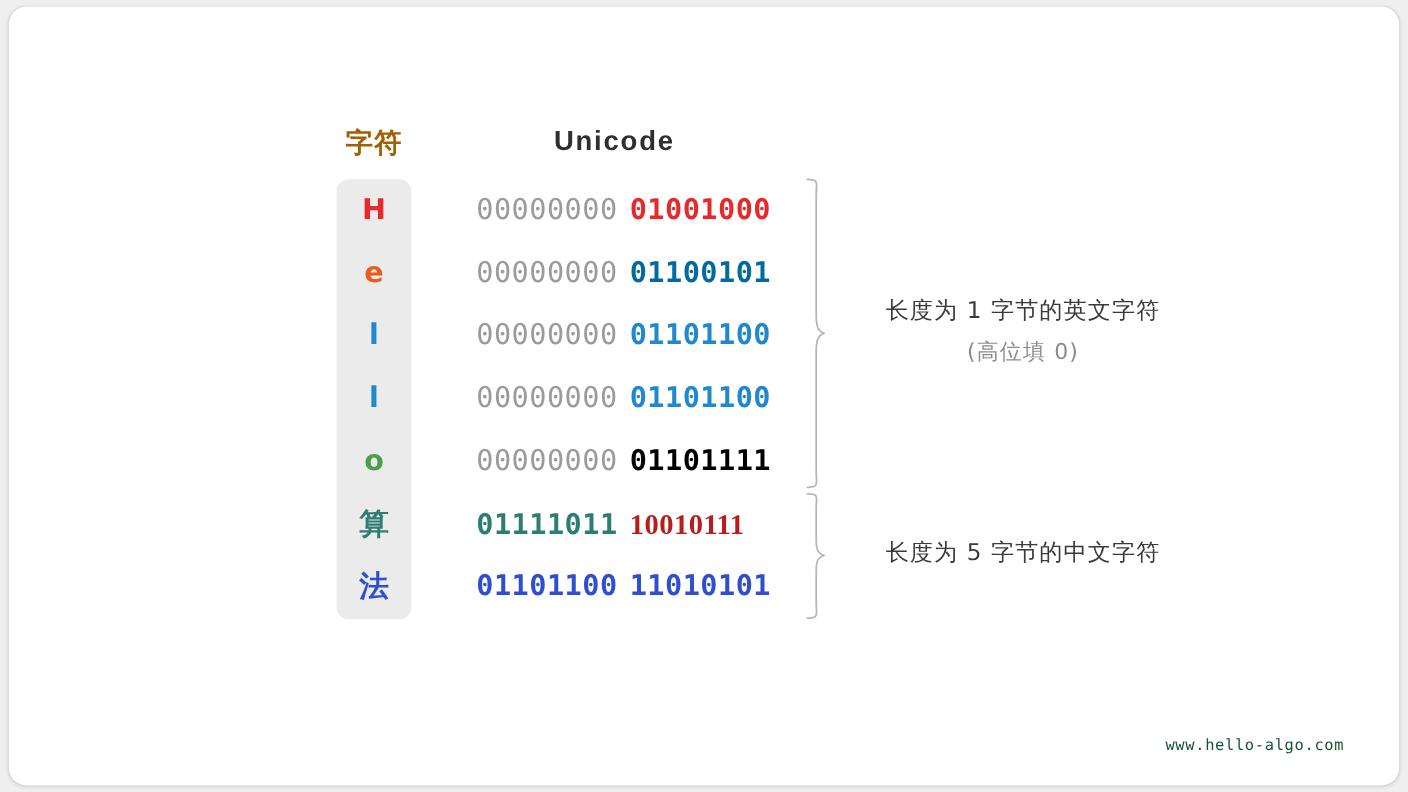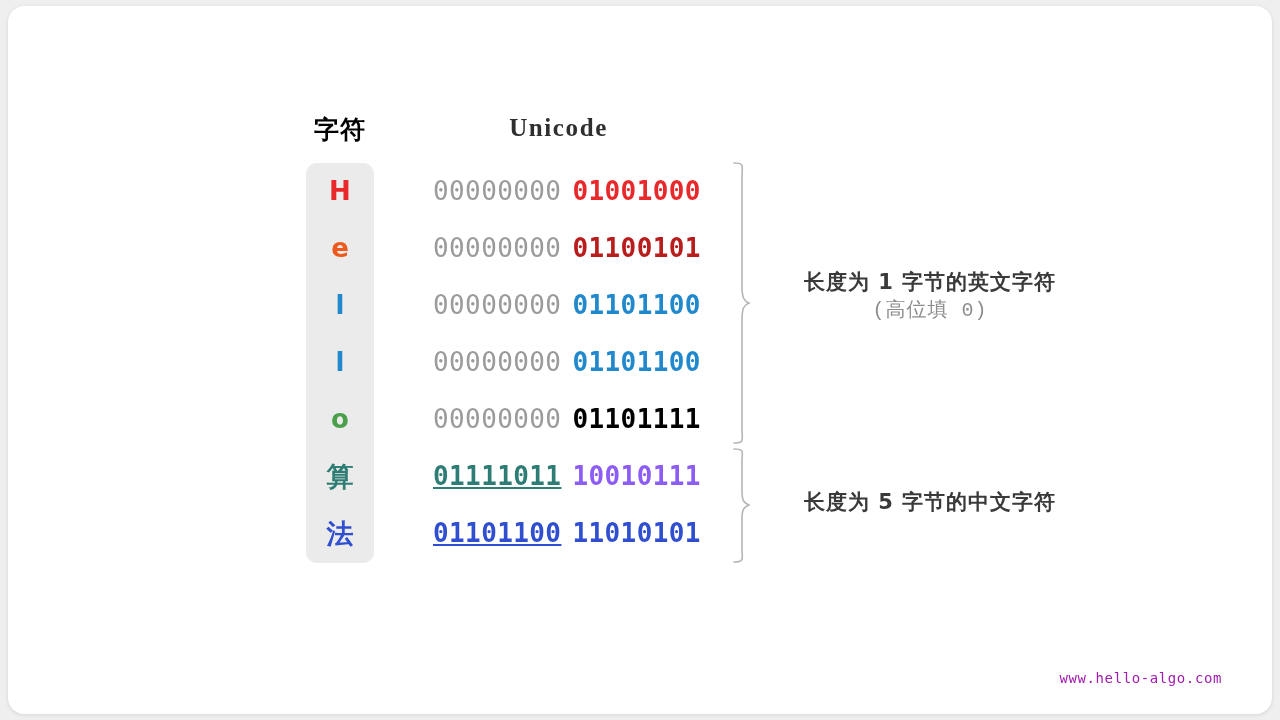--- a/index.html
+++ b/index.html
@@ -26,29 +26,29 @@
 
   
   .hdr-char {
     position: absolute;
     left: 306px; top: 113px;
     width: 68px;
     text-align: center;
     font-family: "DejaVu Sans", sans-serif;
     font-size: 25px;
     font-weight: bold;
-    color: #000000;
+    color: #a16207;
     letter-spacing: 1px;
   }
   .hdr-unicode {
     position: absolute;
     left: 433px; top: 114px;
     width: 251px;
     text-align: center;
-    font-family: Liberation Serif, serif;
+    font-family: Liberation Sans, sans-serif;
     font-size: 25px;
     font-weight: bold;
     color: #2f2f2f;
     letter-spacing: 1.6px;
   }
 
   
   .char-panel {
     position: absolute;
     left: 306px; top: 163px;
@@ -73,55 +73,54 @@
     position: absolute;
     left: 433px;
     width: 251px; height: 57px;
     line-height: 57px;
     white-space: nowrap;
     font-family: "DejaVu Sans Mono", monospace;
     font-size: 26px;
     letter-spacing: 0.4px;
   }
   .bin-hi { color: #9b9b9b; font-weight: normal; }
-  .bin-hi.strong { font-weight: bold; text-decoration: underline; }
+  .bin-hi.strong { font-weight: bold; }
   .bin-lo { font-weight: bold; }
   .bin-gap { display: inline-block; width: 11px; }
 
   
   .brace { position: absolute; }
 
   
   .annot {
     position: absolute;
     text-align: center;
     font-family: "DejaVu Sans", sans-serif;
   }
   .annot .line1 {
     font-size: 21px;
     color: #3a3a3a;
     letter-spacing: 1px;
     white-space: nowrap;
-    font-weight: bold;
   }
   .annot .line2 {
     font-size: 20px;
     color: #8d8d8d;
     letter-spacing: 1px;
+    margin-top: 10px;
     white-space: nowrap;
-    font-family: Liberation Mono, monospace;
   }
 
   
   .watermark {
     position: absolute;
     right: 58px; bottom: 34px;
     font-family: "DejaVu Sans Mono", monospace;
     font-size: 14px;
-    color: #a21caf;
+    color: #14532d;
     letter-spacing: 0.6px;
     text-align: right;
   }
 </style>
 </head>
 <body>
 
 <div class="card"></div>
 
 <div class="stage">
@@ -136,33 +135,33 @@
   <div class="char-cell" style="top: 277px; color: rgb(32, 136, 204);">l</div>
   <div class="char-cell" style="top: 334px; color: rgb(32, 136, 204);">l</div>
   <div class="char-cell" style="top: 391px; color: rgb(74, 159, 74);">o</div>
   <div class="char-cell cjk" style="top: 448px; color: rgb(46, 125, 116);">算</div>
   <div class="char-cell cjk" style="top: 505px; color: rgb(47, 79, 208);">法</div>
 
   <div class="bin-row" style="top:163px">
     <span class="bin-hi" style="color: rgb(155, 155, 155);">00000000</span><span class="bin-gap"></span><span class="bin-lo" style="color: rgb(232, 40, 42);">01001000</span>
   </div>
   <div class="bin-row" style="top:220px">
-    <span class="bin-hi" style="color: rgb(155, 155, 155);">00000000</span><span class="bin-gap"></span><span class="bin-lo" style="color: #b91c1c; margin-top: 32px;">01100101</span>
+    <span class="bin-hi" style="color: rgb(155, 155, 155);">00000000</span><span class="bin-gap"></span><span class="bin-lo" style="color: #0369a1; margin-top: 32px;">01100101</span>
   </div>
   <div class="bin-row" style="top:277px">
     <span class="bin-hi" style="color: rgb(155, 155, 155);">00000000</span><span class="bin-gap"></span><span class="bin-lo" style="color: rgb(32, 136, 204);">01101100</span>
   </div>
   <div class="bin-row" style="top:334px">
     <span class="bin-hi" style="color: rgb(155, 155, 155);">00000000</span><span class="bin-gap"></span><span class="bin-lo" style="color: rgb(32, 136, 204);">01101100</span>
   </div>
   <div class="bin-row" style="top:391px">
     <span class="bin-hi" style="color: rgb(155, 155, 155);">00000000</span><span class="bin-gap"></span><span class="bin-lo" style="color: #000000;">01101111</span>
   </div>
   <div class="bin-row" style="top:448px">
-    <span class="bin-hi strong" style="color: rgb(46, 125, 116);">01111011</span><span class="bin-gap"></span><span class="bin-lo" style="color: #8b5cf6;">10010111</span>
+    <span class="bin-hi strong" style="color: rgb(46, 125, 116);">01111011</span><span class="bin-gap"></span><span class="bin-lo" style="color: #b91c1c; font-family: Liberation Serif, serif;">10010111</span>
   </div>
   <div class="bin-row" style="top:505px">
     <span class="bin-hi strong" style="color: rgb(47, 79, 208);">01101100</span><span class="bin-gap"></span><span class="bin-lo" style="color: rgb(47, 79, 208); margin-top: 29px;">11010101</span>
   </div>
 
   <svg class="brace" style="left:720px; top:158px;" width="30" height="290" viewBox="0 0 30 290">
     <path d="M 16 5
              C 5 5, 8 8, 8 20
              L 8 128
              C 8 140, 6 143, 1 145

